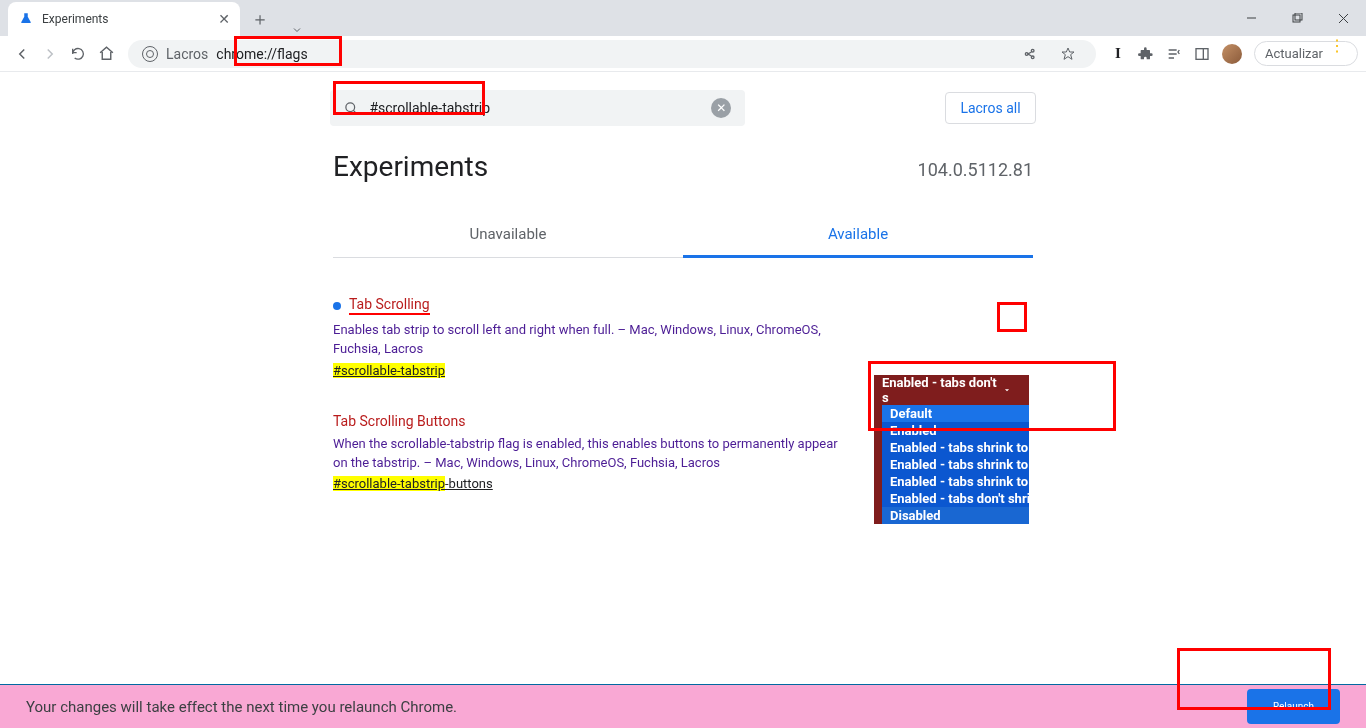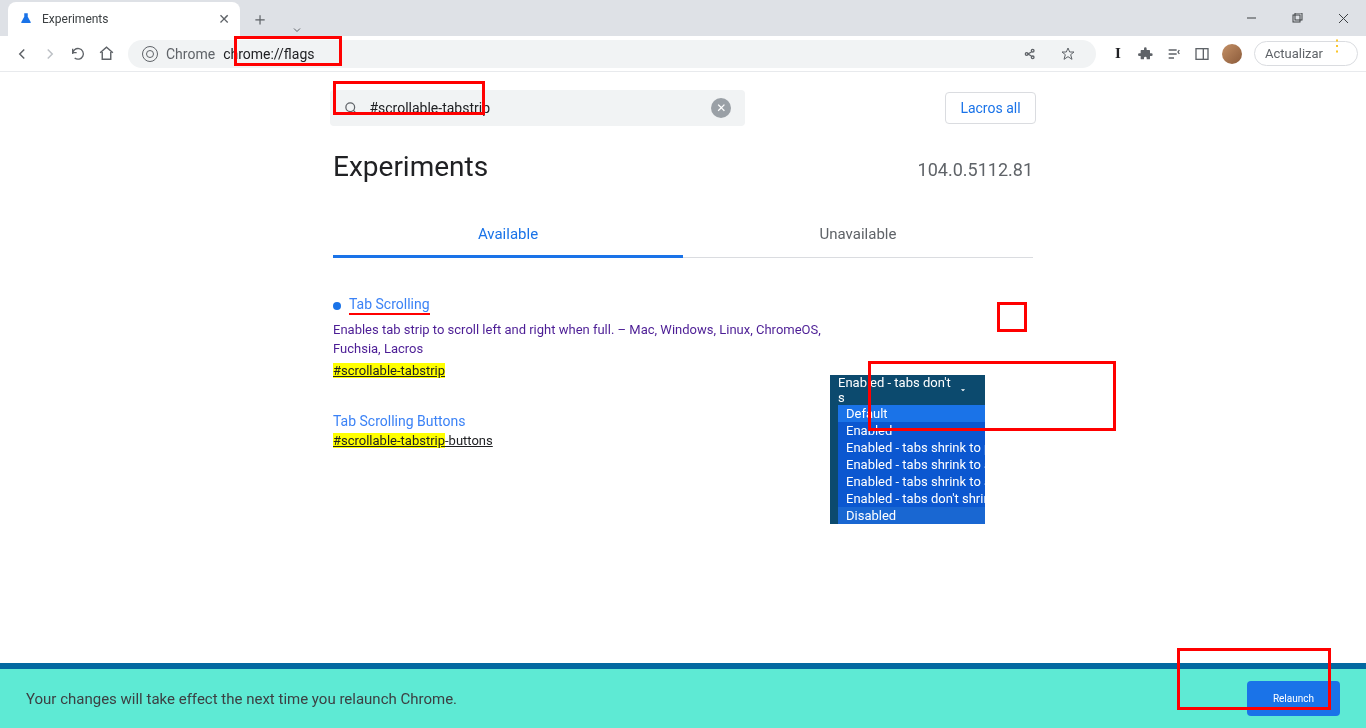--- a/index.html
+++ b/index.html
@@ -46,37 +46,37 @@
 h1 { font-size:28px; font-weight:400; color:#202124;}
 .version { font-size:18px; color:#5f6368; }
 .tabs { display:flex; margin-top:30px; border-bottom:1px solid #dadce0;}
 .tabs .tabitem { flex:1; text-align:center; padding:12px 0; font-size:15px; color:#5f6368; cursor:pointer;}
 .tabs .tabitem.active { color:#1a73e8; border-bottom:3px solid #1a73e8; margin-bottom:-1px;}
 
 .flag { margin-top:38px; display:flex; }
 .flag-body { flex:1; padding-right:30px;}
 .flag-title-row { display:flex; align-items:center;}
 .blue-dot { width:8px; height:8px; border-radius:50%; background:#1a73e8; margin-right:8px;}
-.flag-title { font-size:14px; color:#3b82f6;text-align:right; }
+.flag-title { font-size:14px; color:#b91c1c;text-align:right; }
 .underline-red { border-bottom:2px solid #ff0000; padding-bottom:1px;}
 .flag-desc { font-size:13px; color:#4c1d95; margin-top:6px; line-height:1.45;}
 .flag-link { font-size:13px; color:#202124; text-decoration:underline; display:inline-block; margin-top:4px;}
 .hl { background:#ffff00;}
 .select-area { width:155px; position:relative;}
 
-.select-box { position:absolute; left:830px; top:303px; width:155px; background:#0c4a6e; color:#fff; z-index:10;}
+.select-box { position:absolute; left:874px; top:303px; width:155px; background:#7f1d1d; color:#fff; z-index:10;font-weight:bold;}
 .select-current { height:30px; display:flex; align-items:center; padding:0 8px; font-size:13px; position:relative;}
 .select-current .chev { margin-left:auto; width:20px; text-align:center;}
 .dropdown { background:#1967d2; font-size:13px;margin-left:8px;}
 .dropdown .opt { padding:1px 8px; white-space:nowrap; cursor:pointer;}
 .dropdown .opt.highlight { background:#1a73e8;}
 .dropdown .opt.group { background:#0b57d0;}
 
 
-.footer { position:absolute; bottom:0; left:0; right:0; border-top:6px solid #0369a1; padding:12px 26px; display:flex; align-items:center; justify-content:space-between; background:#5eead4;}
+.footer { position:absolute; bottom:0; left:0; right:0; border-top:1px solid #0369a1; padding:4px 26px; display:flex; align-items:center; justify-content:space-between; background:#f9a8d4;}
 .footer-msg { font-size:15px; color:#3c4043;}
 .relaunch { background:#1a73e8; color:#fff; border:none; border-radius:4px; padding:12px 26px; font-size:10px; cursor:pointer;}
 
 svg { display:block; }
 </style>
 </head>
 <body>
 
 <div class="tabstrip">
   <div class="tab">
@@ -131,21 +131,21 @@
         <path fill="none" stroke="#5f6368" stroke-width="2" d="M4 12a8 8 0 1 1 3 6M4 4v6h6"></path>
       </svg>
     </div>
   <div class="nav-btn">
       <svg width="17" height="17" viewBox="0 0 24 24">
         <path fill="none" stroke="#5f6368" stroke-width="2" d="M3 11l9-8 9 8M6 10v10h12V10"></path>
       </svg>
     </div>
   <div class="omnibox">
     <span class="chrome-icon"></span>
-    <span class="label">Chrome</span>
+    <span class="label">Lacros</span>
     <span style="width:6px;"></span>
     <span class="url">chrome://flags</span>
     <span style="margin-left:auto; display:flex; gap:10px;">
       <span class="tb-icon">
           <svg width="16" height="16" viewBox="0 0 24 24">
             <path fill="none" stroke="#5f6368" stroke-width="2" d="M14 9l-5 3 5 3M18 7a2 2 0 1 1-4 0 2 2 0 0 1 4 0zm0 10a2 2 0 1 1-4 0 2 2 0 0 1 4 0zM9 12a2 2 0 1 1-4 0 2 2 0 0 1 4 0z"></path>
           </svg>
         </span>
       <span class="tb-icon">
           <svg width="16" height="16" viewBox="0 0 24 24">
@@ -194,41 +194,42 @@
     </div>
     <button class="reset">Lacros all</button>
   </div>
 
   <div class="page">
     <div class="titlerow">
       <h1>Experiments</h1>
       <span class="version">104.0.5112.81</span>
     </div>
     <div class="tabs">
+      <div class="tabitem">Unavailable</div>
       <div class="tabitem active">Available</div>
-      <div class="tabitem">Unavailable</div>
     </div>
 
     <div class="flag">
       <div class="flag-body">
         <div class="flag-title-row">
           <span class="blue-dot"></span>
           <span class="flag-title underline-red">Tab Scrolling</span>
         </div>
         <div class="flag-desc">Enables tab strip to scroll left and right when full. – Mac, Windows, Linux, ChromeOS, Fuchsia, Lacros</div>
         <a class="flag-link"><span class="hl">#scrollable-tabstrip</span><span></span></a>
       </div>
       <div class="select-area"></div>
     </div>
 
     <div class="flag" style="margin-top:34px;">
       <div class="flag-body">
         <div class="flag-title-row">
           <span class="flag-title">Tab Scrolling Buttons</span>
         </div>
+        <div class="flag-desc">When the scrollable-tabstrip flag is enabled, this enables buttons to permanently appear on the tabstrip. – Mac, Windows, Linux, ChromeOS, Fuchsia, Lacros</div>
         <a class="flag-link"><span class="hl">#scrollable-tabstrip</span><span>-buttons</span></a>
       </div>
       <div class="select-area"></div>
     </div>
   </div>
 
   <div class="select-box">
     <div class="select-current">
       <span>Enabled - tabs don't s</span>
       <span class="chev">

